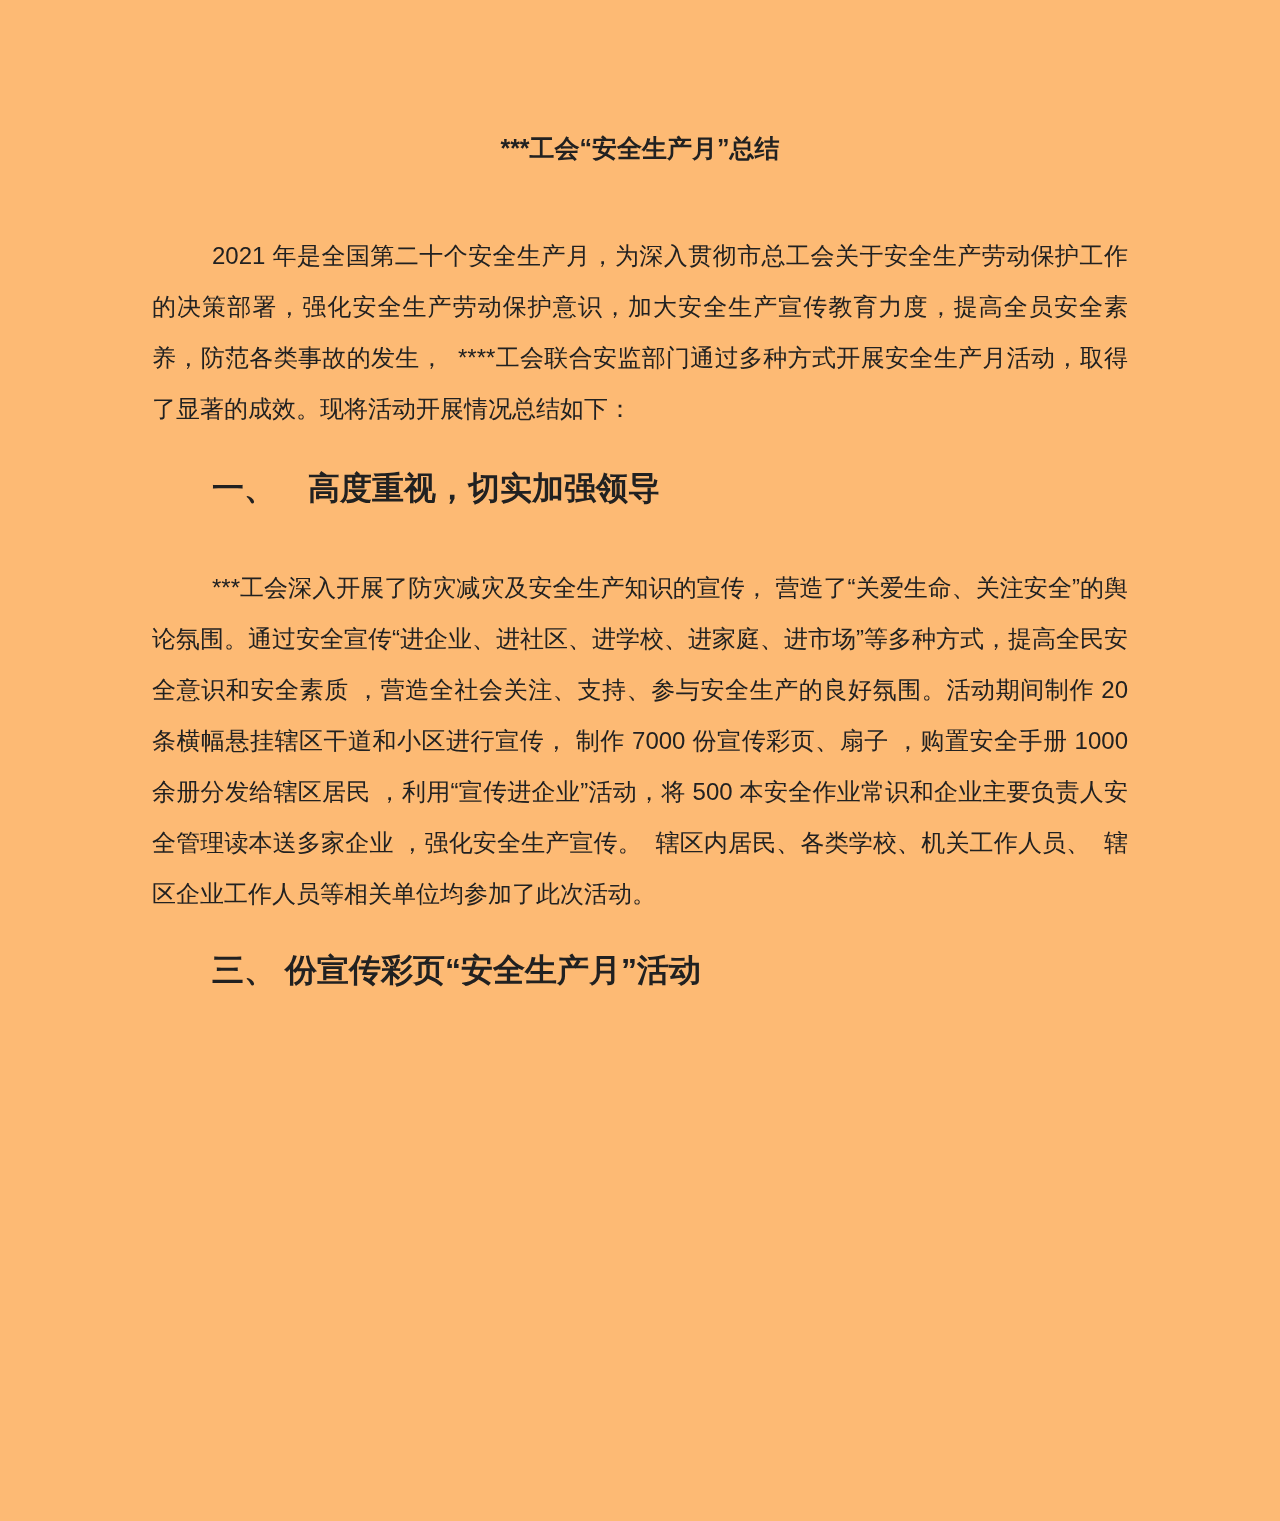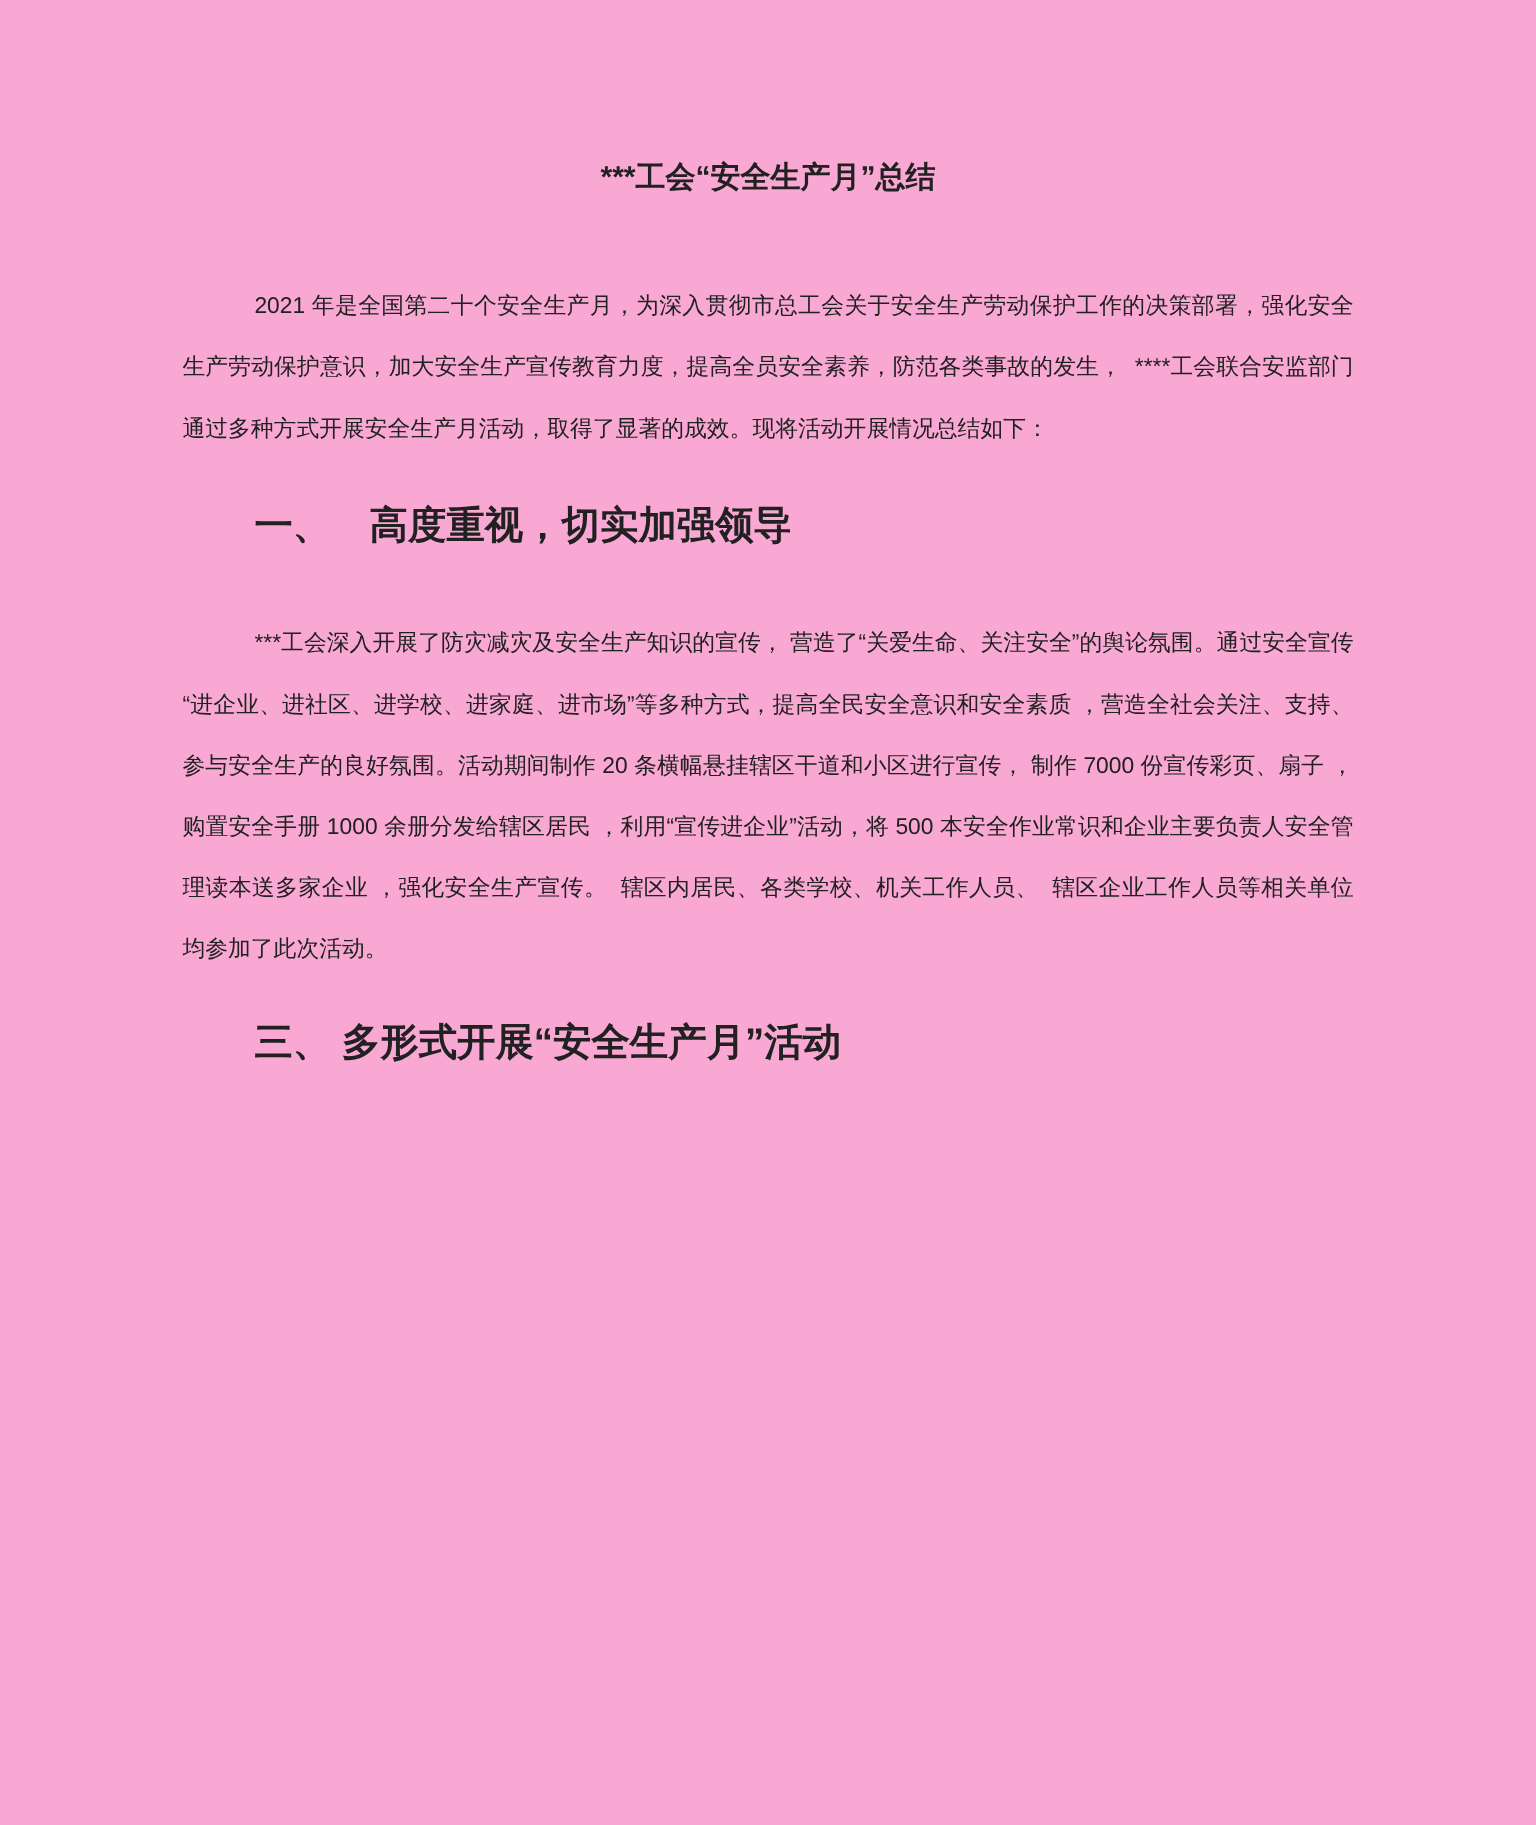--- a/index.html
+++ b/index.html
@@ -11,33 +11,33 @@
     width: 1280px;
     min-height: 1521px;
     font-family: "Liberation Sans", sans-serif;
     color: #212121;
   }
   .page {
     box-sizing: border-box;
     width: 1280px;
     min-height: 1521px;
     padding: 123px 152px 60px 152px;
-    background: #f9a8d4;
+    background: #fdba74;
   }
   .doc-title {
     margin: 0;
     font-size: 25px;
     line-height: 51px;
     font-weight: bold;
     text-align: center;
     white-space: pre-wrap;
   }
   .para {
     margin: 0;
-    font-size: 19px;
+    font-size: 24px;
     line-height: 51px;
     text-indent: 60px;
     text-align: justify;
     text-align-last: left;
     white-space: pre-wrap;
     word-break: break-all;
   }
   .heading {
     margin: 0;
     font-size: 32px;
@@ -60,14 +60,14 @@
   <h1 class="doc-title">***工会“安全生产月”总结</h1>
 
   <p class="para sp-b1">2021 年是全国第二十个安全生产月，为深入贯彻市总工会关于安全生产劳动保护工作的决策部署，强化安全生产劳动保护意识，加大安全生产宣传教育力度，提高全员安全素养，防范各类事故的发生，  ****工会联合安监部门通过多种方式开展安全生产月活动，取得了显著的成效。现将活动开展情况总结如下：</p>
 
   <h2 class="heading sp-h1">一、　高度重视，切实加强领导</h2>
 
 
 
   <p class="para sp-b3">***工会深入开展了防灾减灾及安全生产知识的宣传， 营造了“关爱生命、关注安全”的舆论氛围。通过安全宣传“进企业、进社区、进学校、进家庭、进市场”等多种方式，提高全民安全意识和安全素质 ，营造全社会关注、支持、参与安全生产的良好氛围。活动期间制作 20 条横幅悬挂辖区干道和小区进行宣传， 制作 7000 份宣传彩页、扇子 ，购置安全手册 1000 余册分发给辖区居民 ，利用“宣传进企业”活动，将 500 本安全作业常识和企业主要负责人安全管理读本送多家企业 ，强化安全生产宣传。  辖区内居民、各类学校、机关工作人员、  辖区企业工作人员等相关单位均参加了此次活动。</p>
 
-  <h2 class="heading sp-h3">三、 多形式开展“安全生产月”活动</h2>
+  <h2 class="heading sp-h3">三、 份宣传彩页“安全生产月”活动</h2>
 </div>
 
 </body></html>

